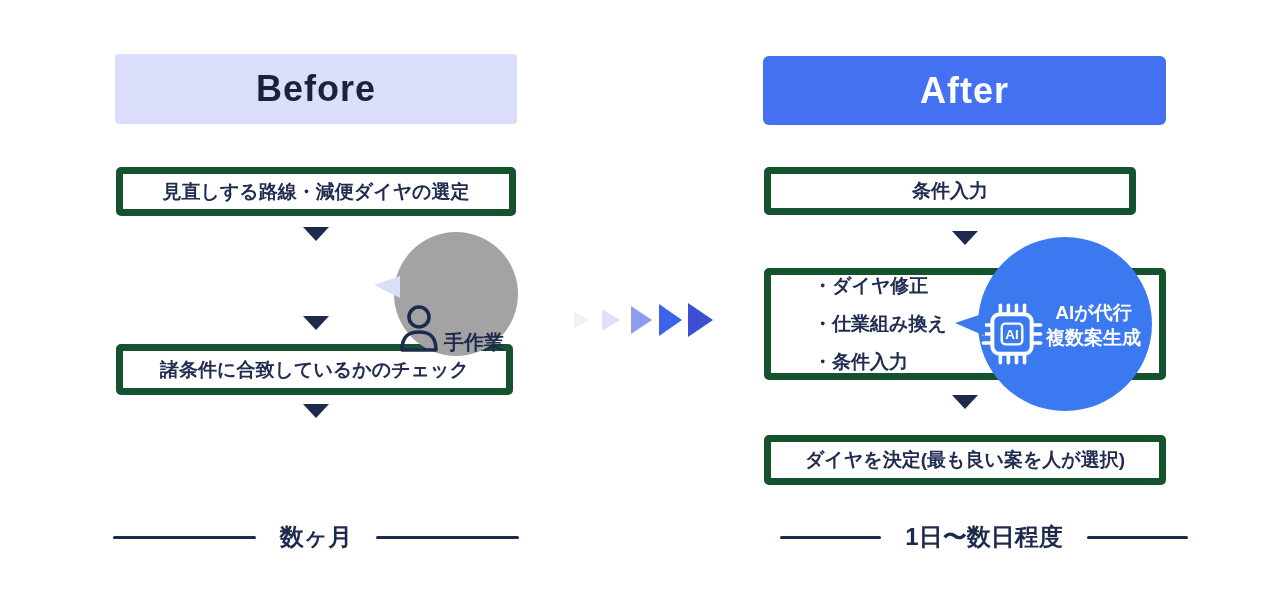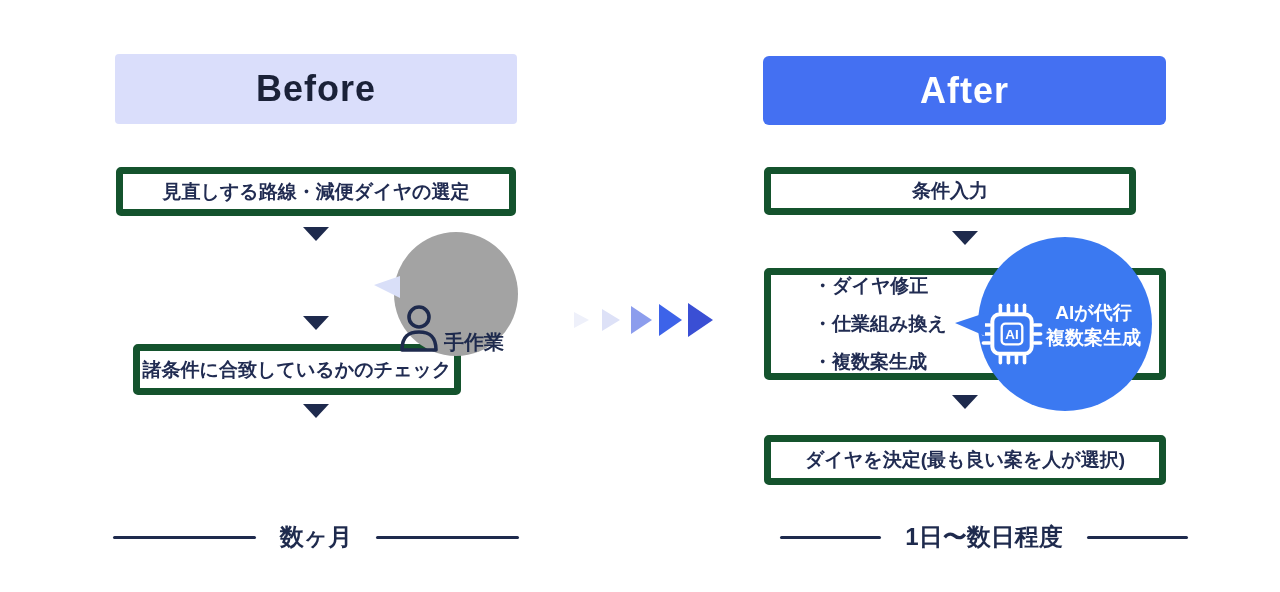--- a/index.html
+++ b/index.html
@@ -10,21 +10,21 @@
   
   .hdr{position:absolute;display:flex;align-items:center;justify-content:center;
        font-size:36px;letter-spacing:1px;}
   .hdr.before{left:115px;top:54px;width:402px;height:70px;background:#dadefb;border-radius:4px;color:#1a2138;}
   .hdr.after{left:763px;top:56px;width:403px;height:69px;background:#4470f2;border-radius:6px;color:#ffffff;}
   
   .box{position:absolute;background:#ffffff;border:7px solid #14532d;border-radius:5px;
        display:flex;align-items:center;justify-content:center;font-size:19px;box-sizing:border-box;z-index:1;}
   .b1{left:116px;top:167px;width:400px;height:49px;}
   .b2{left:116px;top:255px;width:400px;height:49px;padding-right:34px;}
-  .b3{left:116px;top:344px;width:328px;height:51px;margin-left:17px;}
+  .b3{left:116px;top:344px;width:397px;height:51px;}
   .b4{left:116px;top:435px;width:400px;height:50px;}
   .a1{left:764px;top:167px;width:372px;height:48px;}
   .a2{left:764px;top:268px;width:402px;height:112px;justify-content:flex-start;padding-left:42px;}
   .a3{left:764px;top:435px;width:402px;height:50px;align-items:center;}
   .bullet-list{display:flex;flex-direction:column;gap:18px;line-height:20px;}
   
   .darr{position:absolute;width:0;height:0;border-left:13px solid transparent;
         border-right:13px solid transparent;border-top:14px solid #1e2a4d;z-index:0;}
   
   .bubble{position:absolute;border-radius:50%;display:flex;flex-direction:row;
@@ -102,21 +102,21 @@
 
   <div class="box a1">
     <span>条件入力</span>
   </div>
   <div class="darr" style="left:952px;top:231px"></div>
 
   <div class="box a2">
     <div class="bullet-list">
       <span>・ダイヤ修正</span>
       <span>・仕業組み換え</span>
-      <span>・複数案生成</span>
+      <span>・条件入力</span>
     </div>
   </div>
   <div class="darr" style="left:952px;top:395px"></div>
 
   <div class="box a3">
     <span>ダイヤを決定(最も良い案を人が選択)</span>
   </div>
 
   <div class="bubble ai">
     <div class="tail ai"></div>

